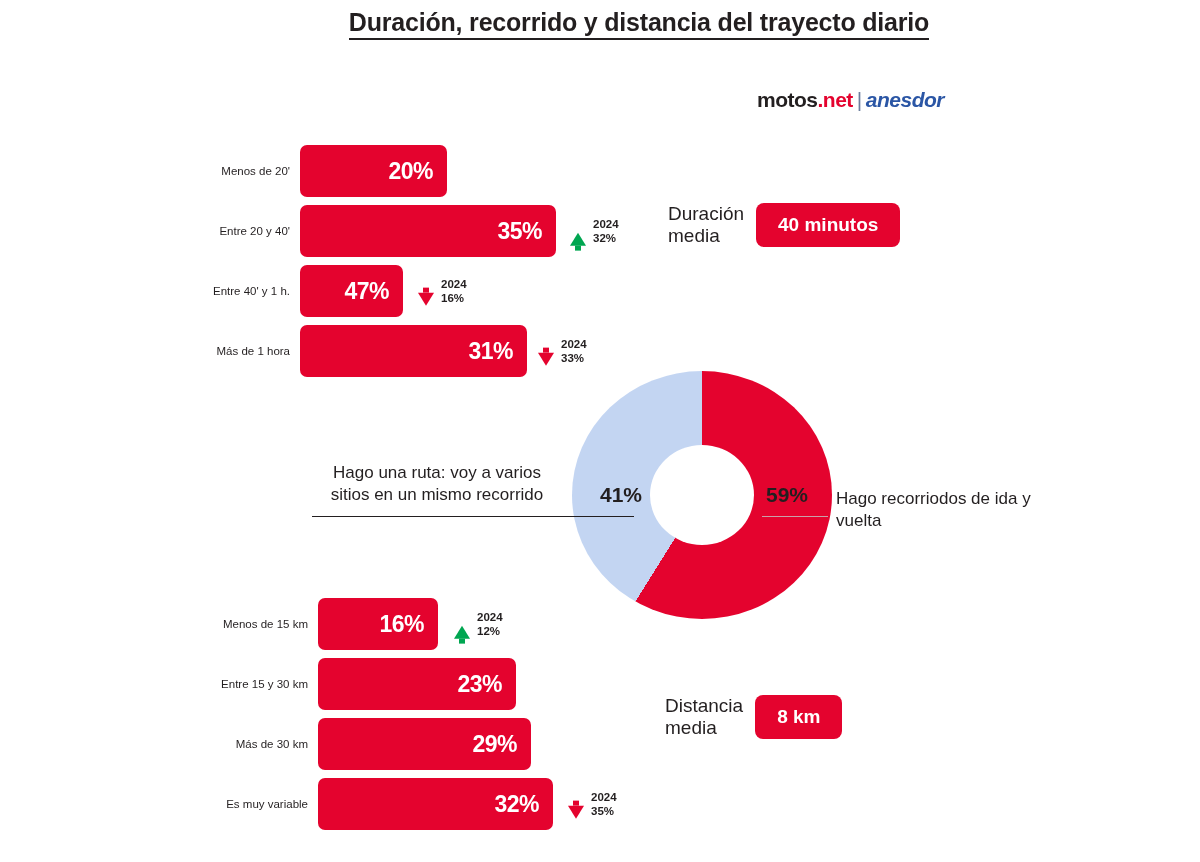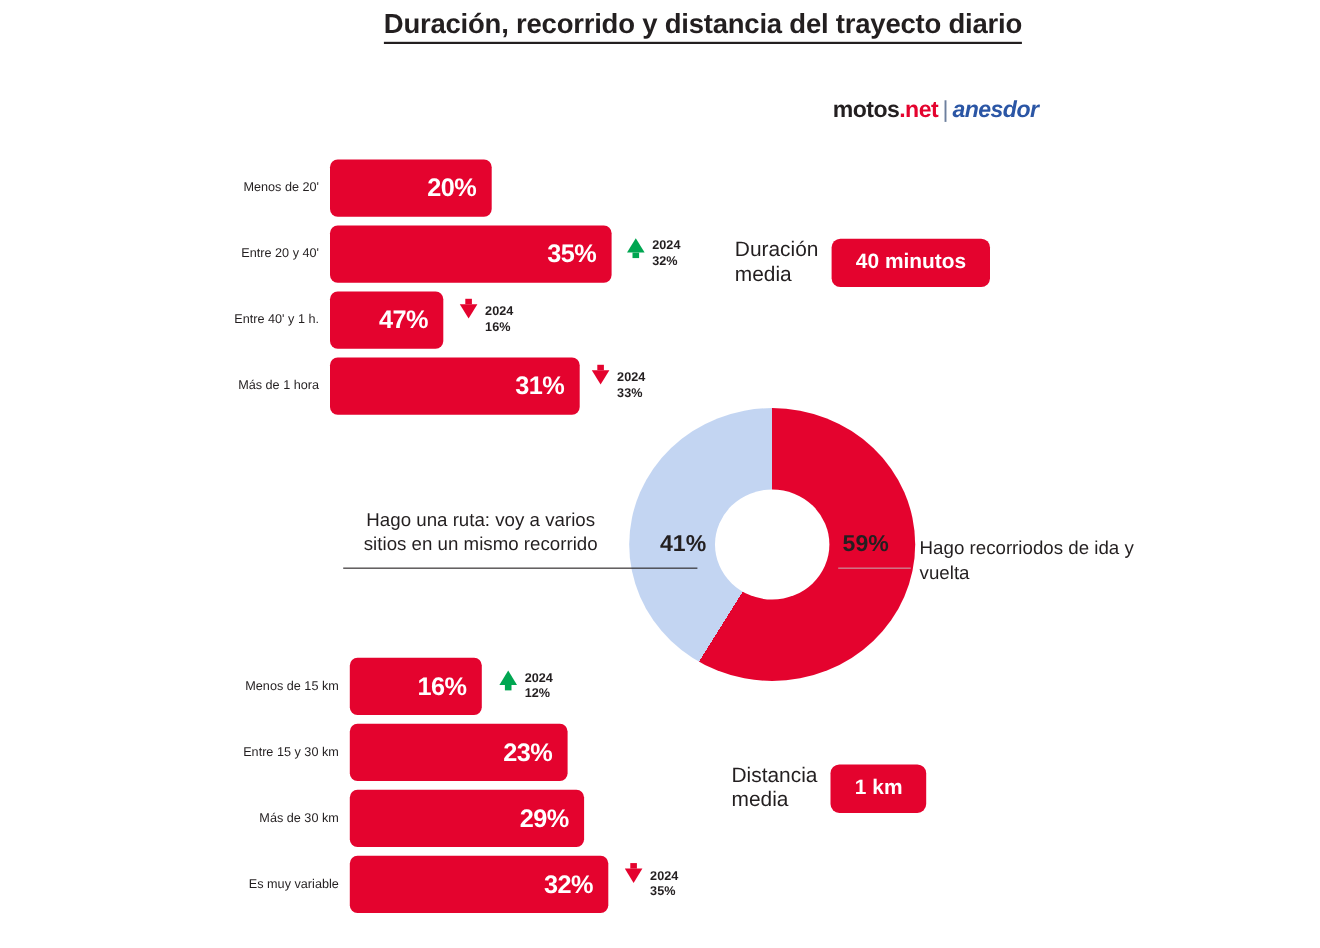--- a/index.html
+++ b/index.html
@@ -81,21 +81,21 @@
     color: #ffffff;
     font-size: 23px;
     font-weight: bold;
     letter-spacing: -0.5px;
   }
   .delta {
     position: absolute;
     top: 50%;
     transform: translateY(-50%);
     display: flex;
-    align-items: flex-start;
+    align-items: flex-end;
     white-space: nowrap;
   }
   .arrow {
     width: 0; height: 0;
     border-left: 8px solid transparent;
     border-right: 8px solid transparent;
     position: relative;
     margin-right: 7px;
   }
   .arrow.up   { border-bottom: 13px solid #00a651; }
@@ -268,21 +268,21 @@
     <div class="delta" style="left:238px;">
       <span class="arrow down"></span>
       <span class="delta-text">
         <span>2024</span><br>
         <span>33%</span>
       </span>
     </div>
   </div>
 </div>
 
-<div class="summary" id="duration-summary" style="left:668px; top:203px;margin-top:14px;">
+<div class="summary" id="duration-summary" style="left:668px; top:203px;">
   <div class="summary-label">Duración
 media</div>
   <div class="summary-pill">40 minutos</div>
 </div>
 
 <div id="donut-wrap">
   <div id="donut">
     <div id="donut-hole"></div>
   </div>
   <div class="donut-pct" id="pct-left">41%</div>
@@ -335,14 +335,14 @@
         <span>2024</span><br>
         <span>35%</span>
       </span>
     </div>
   </div>
 </div>
 
 <div class="summary" id="distance-summary" style="left:665px; top:695px;">
   <div class="summary-label">Distancia
 media</div>
-  <div class="summary-pill">1 km</div>
+  <div class="summary-pill">8 km</div>
 </div>
 
 </body></html>

